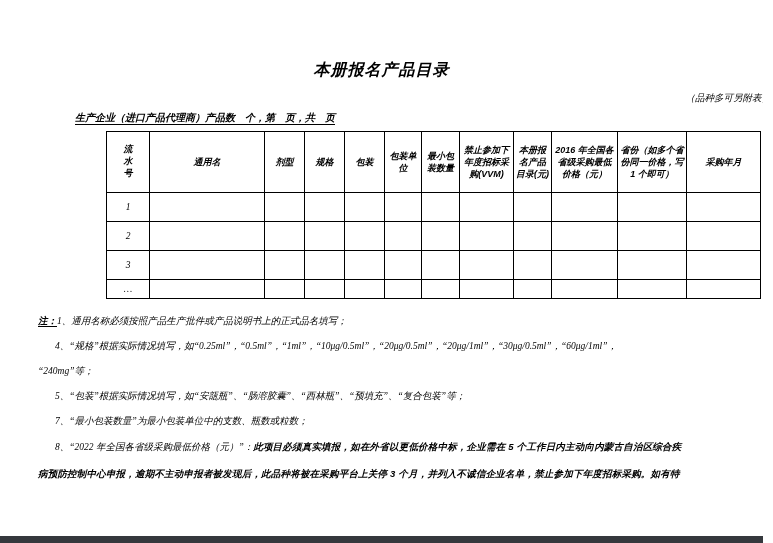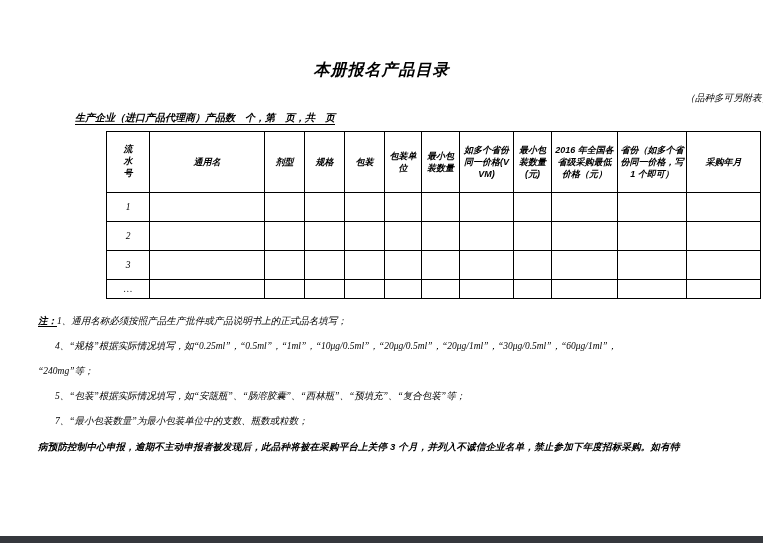--- a/index.html
+++ b/index.html
@@ -85,22 +85,22 @@
     </colgroup>
     <tbody>
         <tr>
       <th><span class="vstack">流水号</span></th>
       <th>通用名</th>
       <th>剂型</th>
       <th>规格</th>
       <th>包装</th>
       <th>包装单位</th>
       <th>最小包装数量</th>
-      <th>如多个省份同一价格(VVM)</th>
-      <th>最小包装数量(元)</th>
+      <th>禁止参加下年度招标采购(VVM)</th>
+      <th>本册报名产品目录(元)</th>
       <th>2016 年全国各省级采购最低价格（元）</th>
       <th>省份（如多个省份同一价格，写 1 个即可）</th>
       <th>采购年月</th>
     </tr>
     <tr class="r-std">
       <td>1</td>
       <td></td>
           <td></td>
       <td></td>
           <td></td>
@@ -156,17 +156,18 @@
     </tr>
   </tbody>
     </table>
 
   <div class="notes">
     <div class="note-line"><span class="notes-label">注：</span><span>1、通用名称必须按照产品生产批件或产品说明书上的正式品名填写；</span></div>
     <div class="note-line indent">4、“规格”根据实际情况填写，如“0.25ml”，“0.5ml”，“1ml”，“10μg/0.5ml”，“20μg/0.5ml”，“20μg/1ml”，“30μg/0.5ml”，“60μg/1ml”，</div>
     <div class="note-line">“240mg”等；</div>
     <div class="note-line indent">5、“包装”根据实际情况填写，如“安瓿瓶”、“肠溶胶囊”、“西林瓶”、“预填充”、“复合包装”等；</div>
     <div class="note-line indent">7、“最小包装数量”为最小包装单位中的支数、瓶数或粒数；</div>
+    <div class="note-line indent"><span>8、“2022 年全国各省级采购最低价格（元）”：</span><span class="bold-warn">此项目必须真实填报，如在外省以更低价格中标，企业需在 5 个工作日内主动向内蒙古自治区综合疾</span></div>
     <div class="note-line bold-warn">病预防控制中心申报，逾期不主动申报者被发现后，此品种将被在采购平台上关停 3 个月，并列入不诚信企业名单，禁止参加下年度招标采购。如有特</div>
   </div>
 
   <div class="bottom-bar"></div>
 </div>
 
 </body></html>

